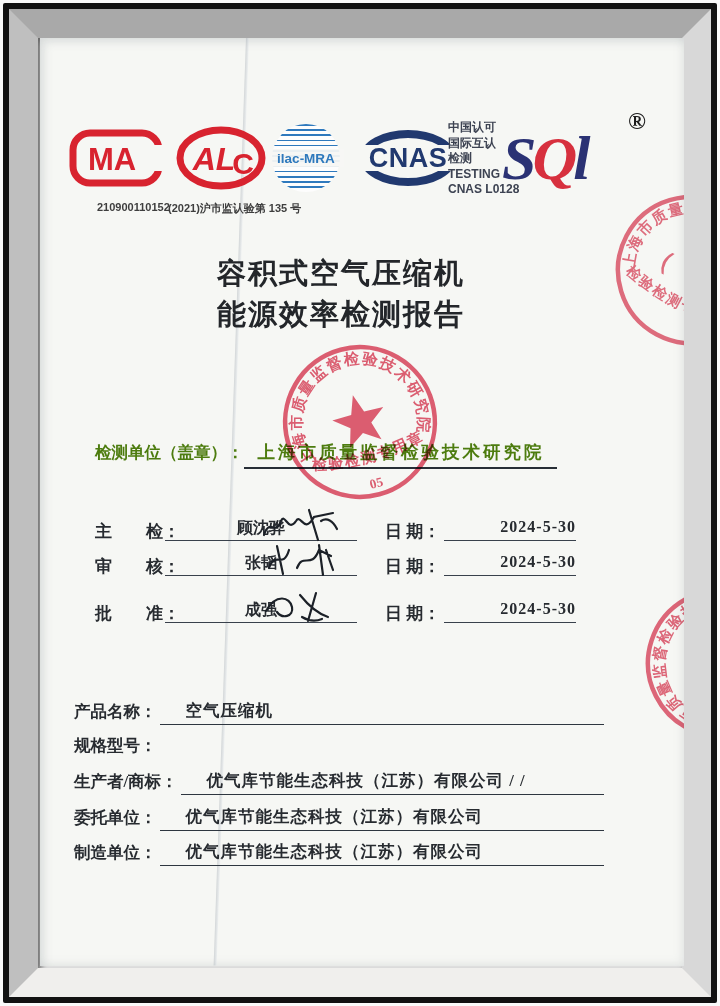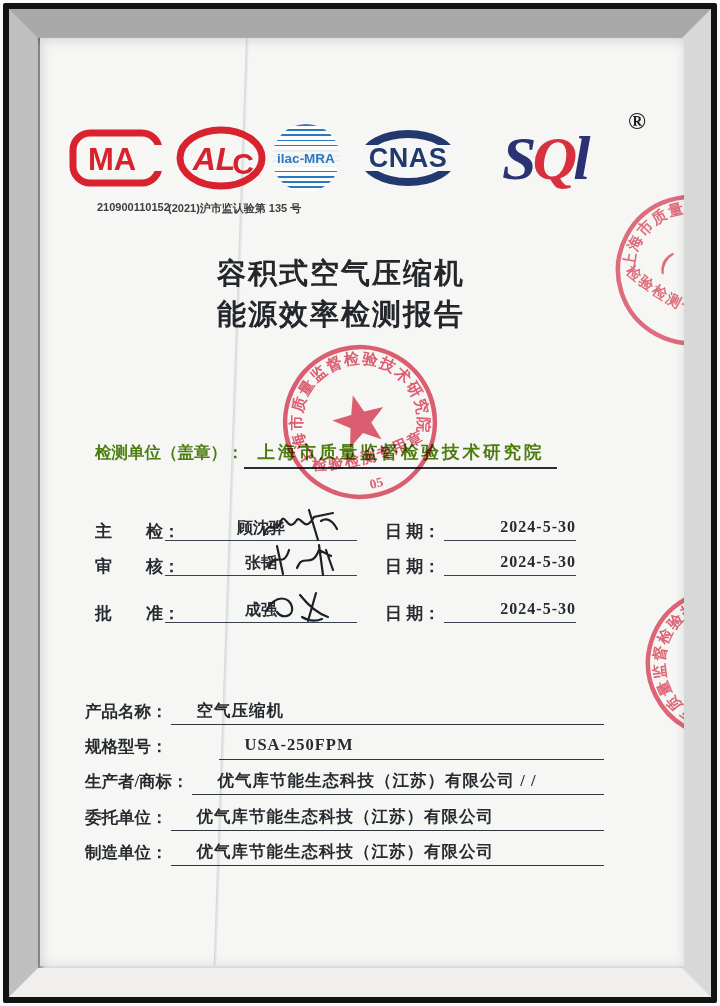--- a/index.html
+++ b/index.html
@@ -77,22 +77,22 @@
   .sigrow{position:absolute;left:0;width:100%;height:26px;}
   .sr0{top:482px;} .sr1{top:517px;} .sr2{top:552px;margin-top:12px;}
   .sig-role{position:absolute;left:55px;top:0;font-size:17px;font-weight:bold;}
   .sig-line{position:absolute;left:125px;top:-2px;width:192px;height:22px;
     border-bottom:1.6px solid #39414c;text-align:center;font-size:16px;font-weight:bold;}
   .sig-ink{position:absolute;left:96px;top:-13px;}
   .date-label{position:absolute;left:345px;top:0;font-size:17px;font-weight:bold;}
   .date-line{position:absolute;left:404px;top:-2px;width:132px;height:22px;
     border-bottom:1.6px solid #39414c;text-align:right;font-size:16px;font-weight:bold;letter-spacing:1px;}
   
-  .prow{position:absolute;left:45px;right:80px;display:flex;align-items:flex-end;justify-content:space-between;}
-  .pr0{top:662px;} .pr1{top:697px;gap:48px;} .pr2{top:732px;} .pr3{top:768px;} .pr4{top:803px;}
+  .prow{position:absolute;left:34px;right:80px;display:flex;align-items:flex-end;justify-content:space-between;}
+  .pr0{top:662px;} .pr1{top:697px;} .pr2{top:732px;} .pr3{top:768px;} .pr4{top:803px;}
   .plabel{flex:none;font-size:16.5px;font-weight:bold;padding-right:3px;padding-bottom:2px;}
   .pline{flex:1;border-bottom:1.8px solid #2e3640;padding:0 0 2px 26px;
     font-size:16.5px;font-weight:bold;min-height:22px;letter-spacing:1px;}
   
   .stamp{position:absolute;mix-blend-mode:multiply;opacity:.9;}
   .stamp-main{left:238px;top:302px;transform:rotate(-15deg);}
   .stamp-tr{left:571px;top:152px;transform:rotate(28deg);opacity:.82;}
   .stamp-mr{left:601px;top:545px;transform:rotate(-72deg);opacity:.85;}
   .stamp text{font-weight:bold;}
 </style>
@@ -123,20 +123,27 @@
         <span>ilac-MRA</span>
       </div>
     </div>
 
     <svg class="logo cnas" width="96" height="56" viewBox="0 0 96 56">
       <ellipse cx="48" cy="28" rx="44" ry="24" fill="none" stroke="#21396f" stroke-width="8"></ellipse>
       <rect x="0" y="15" width="96" height="26" fill="#f6f7f4"></rect>
       <text x="48" y="37" text-anchor="middle" font-size="27" font-weight="bold" font-family="Liberation Sans, sans-serif" fill="#21396f" letter-spacing="0.5">CNAS</text>
     </svg>
 
+    <div class="accr">
+      <div>中国认可</div>
+      <div>国际互认</div>
+      <div>检测</div>
+      <div>TESTING</div>
+      <div>CNAS L0128</div>
+    </div>
 
     <div class="sqi">
       <span class="letters"><span class="s">S</span><span class="q">Q</span><span class="i">l</span></span>
       <span class="reg">®</span>
     </div>
 
     <div class="codes">
       <span class="c1">210900110152</span>
       <span class="c2">(2021)沪市监认验第 135 号</span>
     </div>
@@ -177,21 +184,20 @@
       <span class="date-label">日 期：</span>
       <span class="date-line">2024-5-30</span>
     </div>
 
     <div class="prow pr0">
       <span class="plabel">产品名称：</span>
       <span class="pline">空气压缩机</span>
     </div>
     <div class="prow pr1">
       <span class="plabel">规格型号：</span>
-      <span class="pline">USA-250FPM</span>
     </div>
     <div class="prow pr2">
       <span class="plabel">生产者/商标：</span>
       <span class="pline">优气库节能生态科技（江苏）有限公司 / /</span>
     </div>
     <div class="prow pr3">
       <span class="plabel">委托单位：</span>
       <span class="pline">优气库节能生态科技（江苏）有限公司</span>
     </div>
     <div class="prow pr4">

